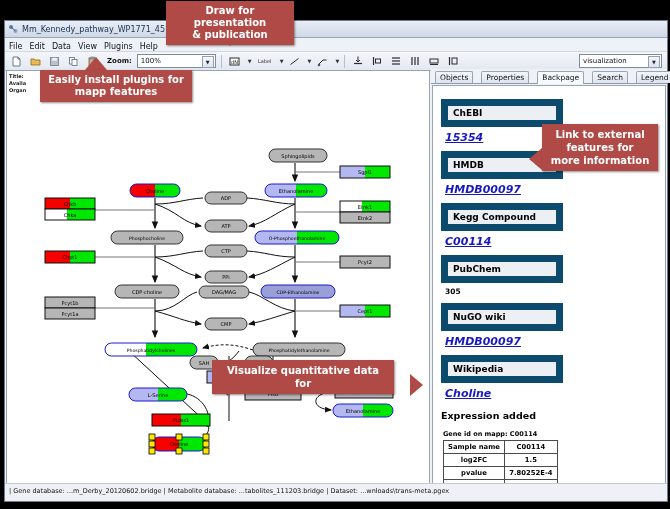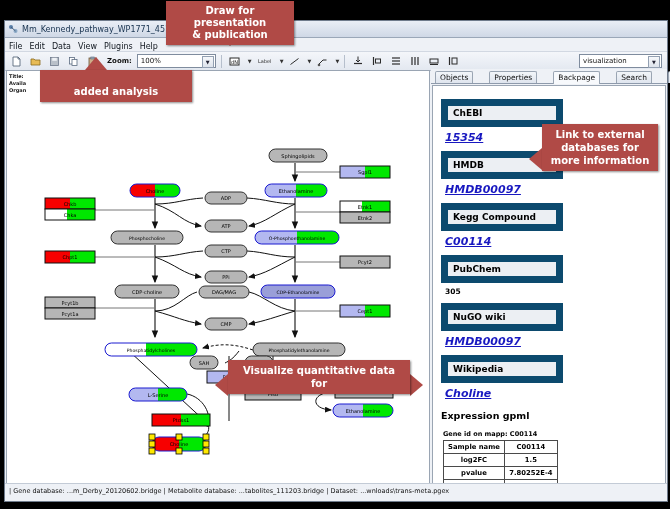--- a/index.html
+++ b/index.html
@@ -34,21 +34,21 @@
   .canvaswrap{position:relative;flex:1 1 auto;background:#fff;border:1px solid #9aa5b3;margin:1px;overflow:hidden;}
   .sidepanel{width:236px;flex:0 0 236px;background:#eef1f6;display:flex;flex-direction:column;}
 
   
   .canvas-meta{position:absolute;left:2px;top:2px;font-size:5px;line-height:7px;color:#222;font-weight:bold;}
 
   
   #pathway{position:absolute;left:0;top:0;}
 
   
-  .tabs{display:flex;align-items:flex-end;height:14px;padding-left:4px;gap:16px;border-bottom:1px solid #8e9aab;}
+  .tabs{display:flex;align-items:flex-end;height:14px;padding-left:4px;gap:8px;border-bottom:1px solid #8e9aab;}
   .tab{font-size:7.5px;padding:1px 4px 1px;background:linear-gradient(#f2f5f9,#dfe5ee);
        border:1px solid #9aa5b3;border-bottom:none;color:#111;border-radius:2px 2px 0 0;}
   .tab.active{background:#f7f9fc;padding-bottom:2px;font-weight:normal;position:relative;top:1px;}
   .panelbody{flex:1 1 auto;background:#fff;margin:1px;border:1px solid #9aa5b3;overflow:hidden;position:relative;padding:6px 8px;}
 
   .dbhead{display:inline-block;min-width:98px;border:7px solid #0c4a6e;background:#eceff3;
           font-size:9px;font-weight:bold;color:#000;padding:2px 5px;margin-top:7px;}
   .dblink{display:block;font-size:11px;color:#1818c0;text-decoration:underline;margin:4px 0 0 4px;font-weight:bold;font-style:italic;}
   .dbplain{display:block;font-size:7.5px;color:#000;margin:4px 0 0 4px;font-weight:bold;}
   .exprhead{font-size:9.5px;font-weight:bold;color:#000;margin:10px 0 0 0;}
@@ -466,21 +466,21 @@
       <div class="sidepanel">
         <div class="tabs" id="tabs">
             <div class="tab">Objects</div>
             <div class="tab">Properties</div>
             <div class="tab active">Backpage</div>
             <div class="tab">Search</div>
             <div class="tab">Legend</div>
           </div>
         <div class="panelbody">
           <div id="dbsection"><div class="dbhead">ChEBI</div><a class="dblink">15354</a><div class="dbhead">HMDB</div><a class="dblink">HMDB00097</a><div class="dbhead">Kegg Compound</div><a class="dblink">C00114</a><div class="dbhead">PubChem</div><a class="dbplain">305</a><div class="dbhead">NuGO wiki</div><a class="dblink">HMDB00097</a><div class="dbhead">Wikipedia</div><a class="dblink">Choline</a></div>
-          <div class="exprhead">Expression gpml</div>
+          <div class="exprhead">Expression added</div>
           <div class="geneid">Gene id on mapp: C00114</div>
           <table class="expr">
             <tbody id="exprbody">
                 <tr>
                   <td>Sample name</td>
                   <td>C00114</td>
                 </tr>
                 <tr>
                   <td>log2FC</td>
                   <td>1.5</td>
@@ -507,36 +507,36 @@
   <div class="callout" style="left:166px;top:1px;width:128px;">
     <span class="ctext" style="font-size:10px">
       <span>Draw for presentation</span><br>
       <span>&amp; publication</span>
     </span>
   </div>
   <div class="arrow-d" style="left:219px;top:33px;"></div>
 
   <div class="callout" style="left:40px;top:70px;width:152px;">
     <span class="ctext" style="font-size:10px">
-      <br>
-      <span>added analysis</span>
+      <span>Easily install plugins for</span><br>
+      <span>mapp features</span>
     </span>
   </div>
   <div class="arrow-u" style="left:85px;top:57px;"></div>
 
   <div class="callout" style="left:542px;top:124px;width:116px;">
     <span class="ctext" style="font-size:10px;line-height:13px">
       <span>Link  to external</span><br>
-      <span>databases  for</span><br>
+      <span>features  for</span><br>
       <span>more information</span>
     </span>
   </div>
   <div class="arrow-l" style="left:529px;top:148px;"></div>
 
-  <div class="callout" style="left:228px;top:360px;width:182px;">
+  <div class="callout" style="left:212px;top:360px;width:182px;">
     <span class="ctext" style="font-size:10px;line-height:13px">
       <span>Visualize quantitative data  for</span><br>
     </span>
   </div>
   <div class="arrow-l" style="left:215px;top:374px;"></div>
   <div class="arrow-r" style="left:410px;top:374px;"></div>
 
 
 </div>
 

